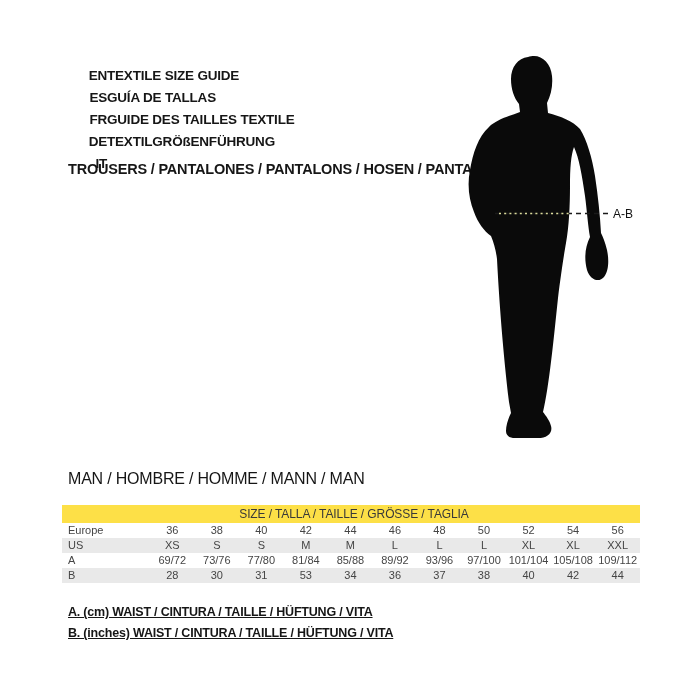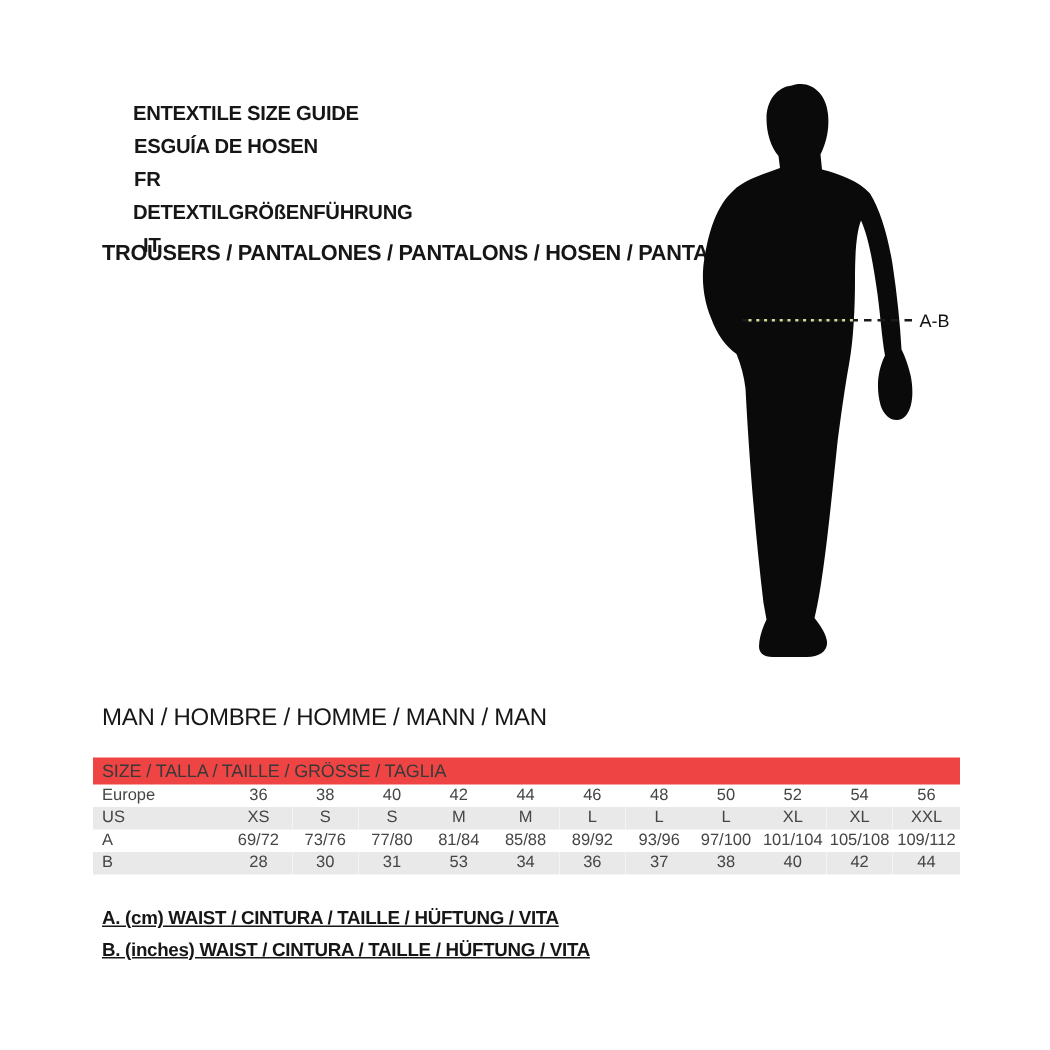--- a/index.html
+++ b/index.html
@@ -29,22 +29,22 @@
     left:68px; top:470px; font-weight:normal; font-size:16px;
     color:#161616; letter-spacing:-0.2px; white-space:nowrap;
   }
 
   
   .size-table {
     left:62px; top:505px; width:578px;
     border-collapse:collapse; table-layout:fixed;
   }
   .size-table th {
-    background:#ef4444; height:18px; line-height:18px;
-    font-size:12px; font-weight:normal; text-align:left;
+    background:#fde047; height:18px; line-height:18px;
+    font-size:12px; font-weight:normal; text-align:center;
     padding:0 0 0 6px; color:#393939; letter-spacing:-0.1px; white-space:nowrap;
   }
   .size-table td {
     height:15px; line-height:15px; font-size:11px; color:#454545;
     text-align:center; padding:0; white-space:nowrap; overflow:hidden;
   }
   .size-table td.rowlabel { text-align:left; padding-left:6px; }
   .size-table tr.stripe { background:#e9e9e9; }
 
   
@@ -59,24 +59,25 @@
 </head>
 <body>
 
 <div class="abs lang-block">
   <div class="lang-row">
     <span class="lang-code">EN</span>
     <span class="lang-label">TEXTILE SIZE GUIDE</span>
   </div>
   <div class="lang-row">
     <span class="lang-code">ES</span>
-    <span class="lang-label">GUÍA DE HOSEN</span>
+    <span class="lang-label">GUÍA DE TALLAS</span>
   </div>
   <div class="lang-row">
     <span class="lang-code">FR</span>
+    <span class="lang-label">GUIDE DES TAILLES TEXTILE</span>
   </div>
   <div class="lang-row">
     <span class="lang-code">DE</span>
     <span class="lang-label">TEXTILGRÖßENFÜHRUNG</span>
   </div>
   <div class="lang-row">
     <span class="lang-code">IT</span>
   </div>
 </div>
 

